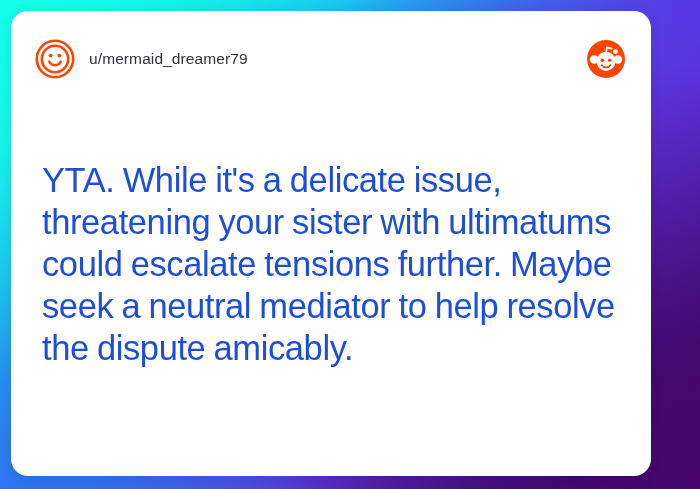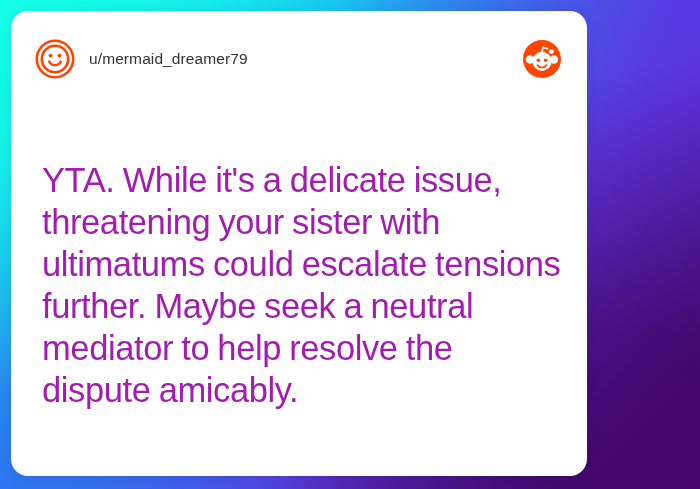--- a/index.html
+++ b/index.html
@@ -35,21 +35,21 @@
       radial-gradient(circle at 100% 100%, rgba(72,5,110,0.95) 0%, rgba(72,5,110,0) 50%),
       radial-gradient(circle at 100% 0%, rgba(92,48,224,0.7) 0%, rgba(92,48,224,0) 40%),
       radial-gradient(circle at 0% 100%, rgba(47,110,240,0.75) 0%, rgba(47,110,240,0) 42%);
     pointer-events: none;
   }
 
   .card {
     position: absolute;
     left: 11px;
     top: 11px;
-    width: 576px;
+    width: 640px;
     height: 465px;
     background: #ffffff;
     border-radius: 17px;
     box-shadow: 0 2px 14px rgba(0,0,0,0.10);
     overflow: hidden;
   }
 
   .card-header {
     position: absolute;
     left: 0;
@@ -86,21 +86,21 @@
     display: block;
   }
 
   .post-body {
     position: absolute;
     left: 31px;
     top: 148px;
     right: 26px;
     font-size: 34.5px;
     line-height: 42px;
-    color: #a21caf;
+    color: #1d4ed8;
     letter-spacing: -0.4px;
     font-weight: 400;
     word-spacing: -1px;
   }
 </style>
 </head>
 <body>
 
 <div class="backdrop"></div>
 

